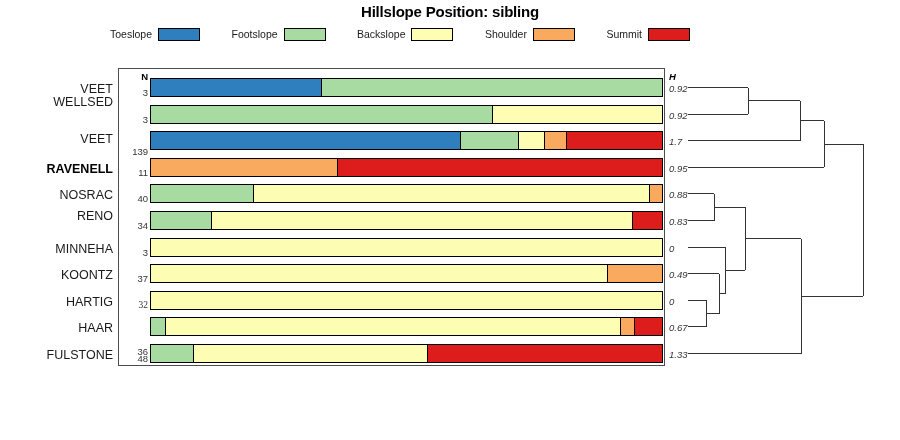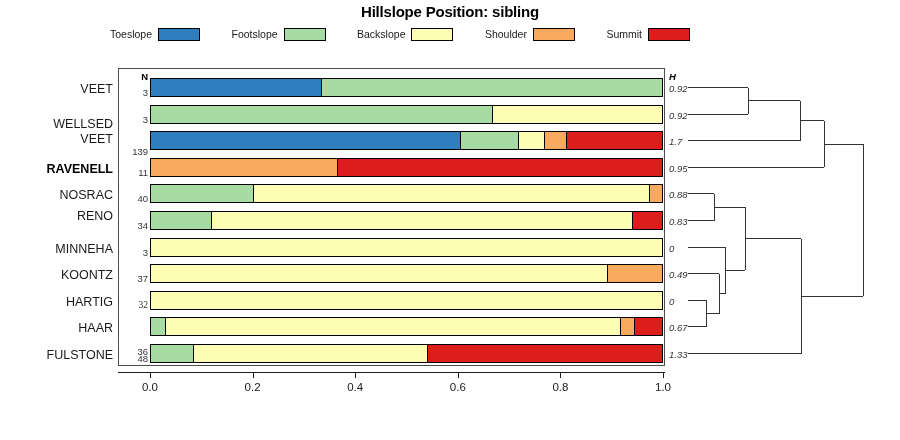--- a/index.html
+++ b/index.html
@@ -128,21 +128,21 @@
         <span class="legend-swatch" style="background: rgb(249, 170, 94);"></span>
       </div>
       <div class="legend-item">
         <span class="legend-label">Summit</span>
         <span class="legend-swatch" style="background: rgb(221, 28, 28);"></span>
       </div>
     </div>
 
   <div id="label-col">
       <div class="series-label" style="top: 13px;">VEET</div>
-      <div class="series-label" style="top: 48px;">WELLSED</div>
+      <div class="series-label" style="top: 26px;">WELLSED</div>
       <div class="series-label" style="top: 63px;">VEET</div>
       <div class="series-label bold" style="top: 92.8px;">RAVENELL</div>
       <div class="series-label" style="top: 119.4px;">NOSRAC</div>
       <div class="series-label" style="top: 140px;">RENO</div>
       <div class="series-label" style="top: 172.6px; margin-left: 41px;">MINNEHA</div>
       <div class="series-label" style="top: 199.2px;">KOONTZ</div>
       <div class="series-label" style="top: 225.8px;">HARTIG</div>
       <div class="series-label" style="top: 252.4px;">HAAR</div>
       <div class="series-label" style="top: 279px;">FULSTONE</div>
     </div>
@@ -225,35 +225,20 @@
         <div class="seg" style="background: rgb(249, 170, 94); width: 2.8%;"></div>
         <div class="seg" style="background: rgb(221, 28, 28); width: 5.5%;"></div>
       </div>
       <div class="bar-row" style="top: 276px; height: 19px;">
         <div class="seg" style="background: rgb(168, 219, 162); width: 8.3%;"></div>
         <div class="seg" style="background: rgb(253, 253, 179); width: 45.8%;"></div>
         <div class="seg" style="background: rgb(221, 28, 28); width: 45.9%;"></div>
       </div>
     </div>
 
-  <div id="x-axis">
-    <div class="axis-line"></div>
-  <div class="tick" style="left: 32px;"></div>
-      <div class="tick-label" style="left: 32px;">0.0</div>
-      <div class="tick" style="left: 134.6px;"></div>
-      <div class="tick-label" style="left: 134.6px;">0.2</div>
-      <div class="tick" style="left: 237.2px;"></div>
-      <div class="tick-label" style="left: 237.2px;">0.4</div>
-      <div class="tick" style="left: 339.8px;"></div>
-      <div class="tick-label" style="left: 339.8px;">0.6</div>
-      <div class="tick" style="left: 442.4px;"></div>
-      <div class="tick-label" style="left: 442.4px;">0.8</div>
-      <div class="tick" style="left: 545px;"></div>
-      <div class="tick-label" style="left: 545px;">1.0</div>
-    </div>
 
   <div id="dendrogram">
       <svg width="224" height="308">
         <line x1="12" y1="25.5" x2="72" y2="25.5" stroke="#333333" stroke-width="1" shape-rendering="crispEdges"></line>
         <line x1="12" y1="52.1" x2="72" y2="52.1" stroke="#333333" stroke-width="1" shape-rendering="crispEdges"></line>
         <line x1="72" y1="25.5" x2="72" y2="52.1" stroke="#333333" stroke-width="1" shape-rendering="crispEdges"></line>
         <line x1="72" y1="38.8" x2="124.00000000000001" y2="38.8" stroke="#333333" stroke-width="1" shape-rendering="crispEdges"></line>
         <line x1="12" y1="78.7" x2="124.00000000000001" y2="78.7" stroke="#333333" stroke-width="1" shape-rendering="crispEdges"></line>
         <line x1="124.00000000000001" y1="38.8" x2="124.00000000000001" y2="78.7" stroke="#333333" stroke-width="1" shape-rendering="crispEdges"></line>
         <line x1="124.00000000000001" y1="58.75" x2="148" y2="58.75" stroke="#333333" stroke-width="1" shape-rendering="crispEdges"></line>

